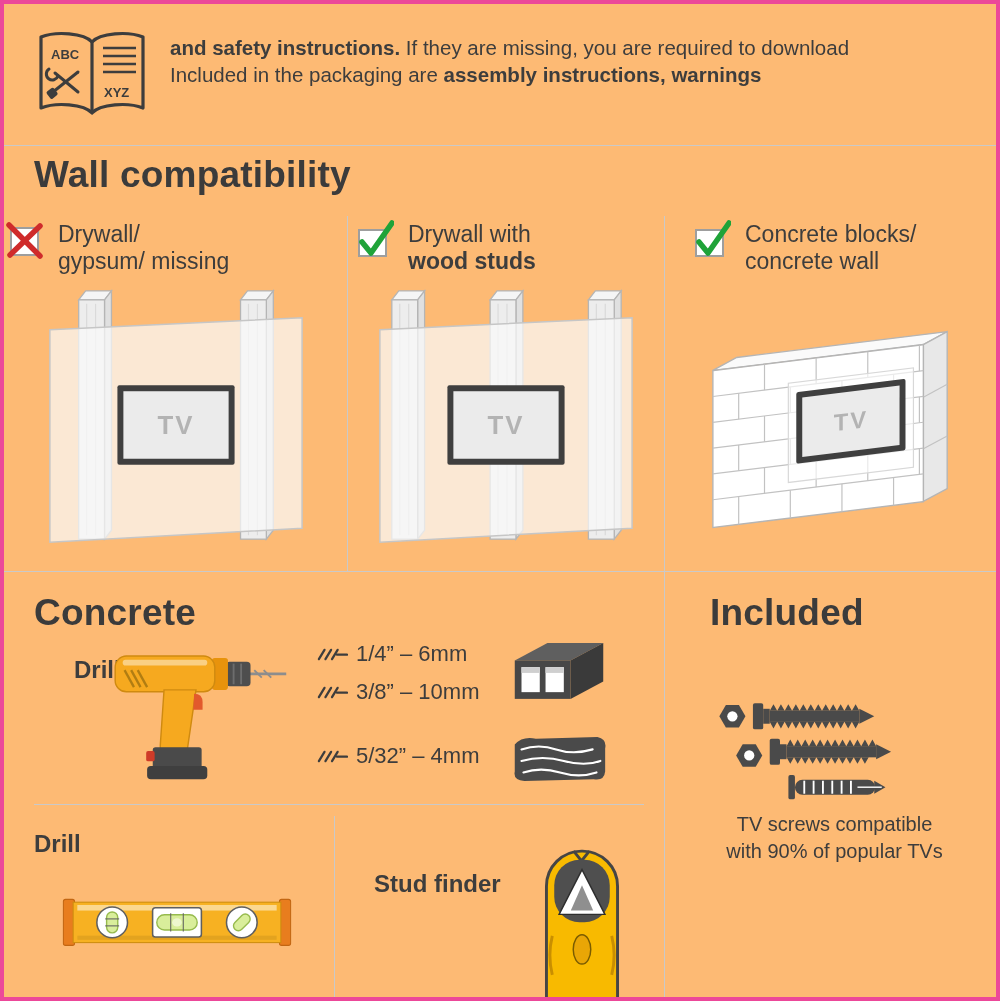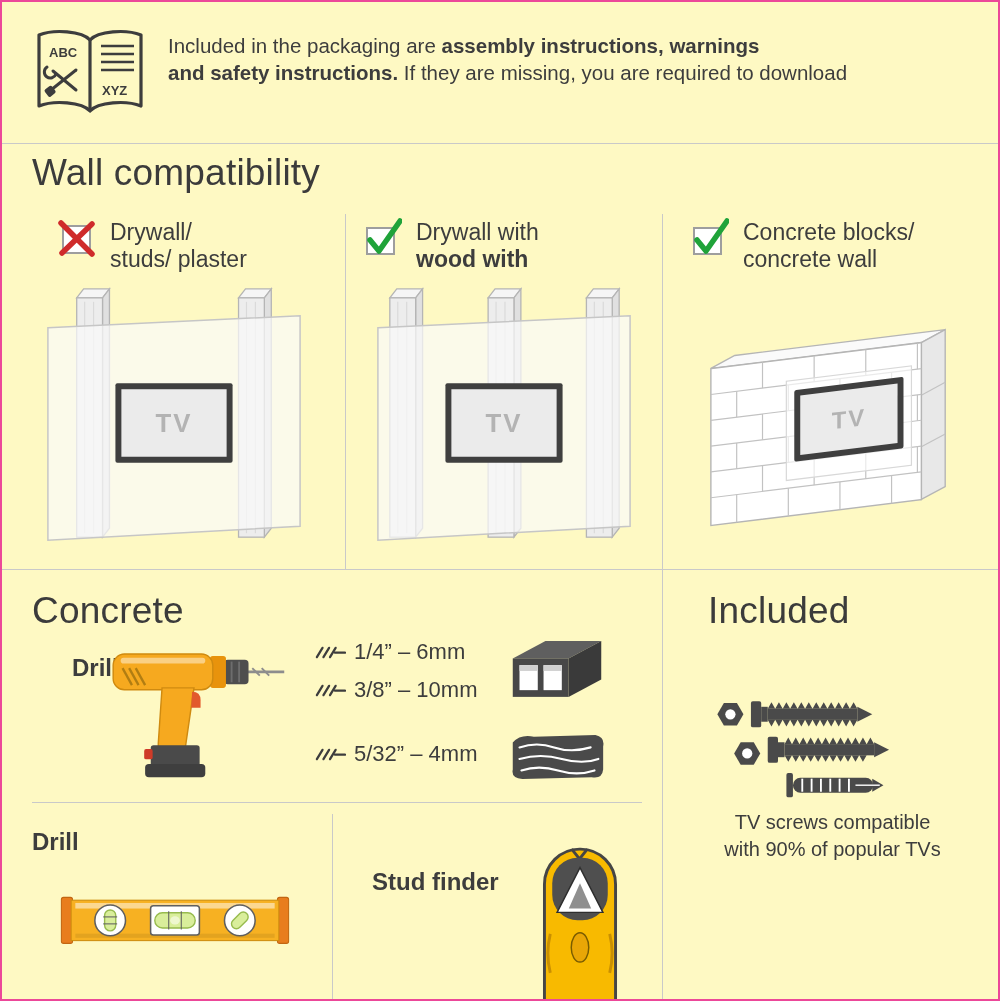--- a/index.html
+++ b/index.html
@@ -1,36 +1,36 @@
 <!DOCTYPE html>
 <html><head>
 <meta charset="utf-8">
 <style>
   * { margin:0; padding:0; box-sizing:border-box; }
   body { background:#fff; }
   .page{
     position:relative; width:1000px; height:1001px;
-    background:#fef9c3; border:2px solid #ec4899; overflow:hidden;
+    background:#fdba74; border:4px solid #ec4899; overflow:hidden;
     font-family:"Liberation Sans", sans-serif; color:#3d3d3d;
   }
   .hr{ position:absolute; left:0; width:100%; border-top:1px solid #c9c9c9; }
   .hr-1{ top:141px; } .hr-2{ top:567px; }
 
   
   .book-icon{ position:absolute; left:28px; top:22px; width:120px; height:96px; }
   .note-text{ position:absolute; left:166px; top:30px; font-size:20.5px; line-height:27px; white-space:nowrap; }
   .bold{ font-weight:700; }
 
   
-  .sec-title{ font-size:37px; font-weight:400; color:#3b3b3b; letter-spacing:0.2px; }
+  .sec-title{ font-size:37px; font-weight:700; color:#3b3b3b; letter-spacing:0.2px; }
   .wall-title{ position:absolute; left:30px; top:150px; }
   .wall-cols{ position:absolute; left:0; top:212px; width:1000px; height:355px; display:flex; }
   .wall-col{ position:relative; height:100%; }
-  .col-1{ width:343px; padding-left:54px; }
-  .col-2{ width:317px; padding-left:16px; border-left:1px solid #c9c9c9; }
+  .col-1{ width:343px; }
+  .col-2{ width:317px; padding-left:6px; border-left:1px solid #c9c9c9; }
   .col-3{ width:340px; padding-left:26px; border-left:1px solid #c9c9c9; }
   .opt-head{ display:flex; align-items:flex-start; padding-top:3px; }
   .badge{ width:40px; height:40px; flex:0 0 40px; }
   .opt-label{ margin-left:14px; margin-top:2px; font-size:23px; line-height:27px; }
   .wall-art{ position:absolute; top:68px; left:50%; transform:translateX(-50%); width:288px; height:278px; }
 
   
   .required-panel{ position:absolute; left:0; top:567px; width:660px; height:434px; }
   .included-panel{ position:absolute; left:660px; top:567px; width:340px; height:434px; border-left:1px solid #c9c9c9; }
   .req-title{ position:absolute; left:30px; top:21px; }
@@ -72,42 +72,42 @@
     <g stroke="#3d3d3d" stroke-width="2.6">
       <line x1="71" y1="20" x2="104" y2="20"></line>
       <line x1="71" y1="28" x2="104" y2="28"></line>
       <line x1="71" y1="36" x2="104" y2="36"></line>
       <line x1="71" y1="44" x2="104" y2="44"></line>
     </g>
     <text x="72" y="69" font-size="13" font-weight="bold" fill="#3d3d3d" font-family="Liberation Sans, sans-serif">XYZ</text>
   </svg>
 
   <div class="note-text">
+    <div><span class="bold">and safety instructions.</span><span> If they are missing, you are required to download</span></div>
     <div><span>Included in the packaging are </span><span class="bold">assembly instructions, warnings</span></div>
-    <div><span class="bold">and safety instructions.</span><span> If they are missing, you are required to download</span></div>
   </div>
 
   <div class="hr hr-1"></div>
 
   <h1 class="sec-title wall-title">Wall compatibility</h1>
 
   <div class="wall-cols">
 
     <div class="wall-col col-1">
       <div class="opt-head">
         <svg class="badge" viewBox="0 0 40 40">
           <rect x="7" y="9" width="27" height="27" fill="#ffffff" stroke="#9e9e9e" stroke-width="2"></rect>
           <g stroke="#cf2b2b" stroke-width="5.5" stroke-linecap="round">
             <line x1="5" y1="6" x2="36" y2="37"></line>
             <line x1="36" y1="7" x2="6" y2="36"></line>
           </g>
         </svg>
         <div class="opt-label">
           <div>Drywall/</div>
-          <div>studs/ plaster</div>
+          <div>gypsum/ missing</div>
         </div>
       </div>
       <svg class="wall-art" viewBox="0 0 290 280">
         <g>
           <polygon points="54,7 80,7 73,16 47,16" fill="#f5f5f5" stroke="#b5b5b5" stroke-width="1.3"></polygon>
           <polygon points="73,16 80,7 80,248 73,257" fill="#e0e0e0" stroke="#b5b5b5" stroke-width="1.3"></polygon>
           <rect x="47" y="16" width="26" height="241" fill="#ededed" stroke="#b5b5b5" stroke-width="1.3"></rect>
           <line x1="55" y1="20" x2="55" y2="253" stroke="#dadada" stroke-width="1.2"></line>
           <line x1="64" y1="20" x2="64" y2="253" stroke="#dadada" stroke-width="1.2"></line>
         </g>
@@ -126,21 +126,21 @@
     </div>
 
     <div class="wall-col col-2">
       <div class="opt-head">
         <svg class="badge" viewBox="0 0 40 40">
           <rect x="5" y="11" width="27" height="26" fill="#ffffff" stroke="#9e9e9e" stroke-width="2"></rect>
           <path d="M8 23 L17 34 L38 4" fill="none" stroke="#1fa339" stroke-width="5.5" stroke-linecap="round" stroke-linejoin="round"></path>
         </svg>
         <div class="opt-label">
           <div>Drywall with</div>
-          <div class="bold">wood with</div>
+          <div class="bold">wood studs</div>
         </div>
       </div>
       <svg class="wall-art" viewBox="0 0 290 280">
         <g>
           <polygon points="37,7 63,7 56,16 30,16" fill="#f5f5f5" stroke="#b5b5b5" stroke-width="1.3"></polygon>
           <polygon points="56,16 63,7 63,248 56,257" fill="#e0e0e0" stroke="#b5b5b5" stroke-width="1.3"></polygon>
           <rect x="30" y="16" width="26" height="241" fill="#ededed" stroke="#b5b5b5" stroke-width="1.3"></rect>
           <line x1="38" y1="20" x2="38" y2="253" stroke="#dadada" stroke-width="1.2"></line>
           <line x1="47" y1="20" x2="47" y2="253" stroke="#dadada" stroke-width="1.2"></line>
         </g>

